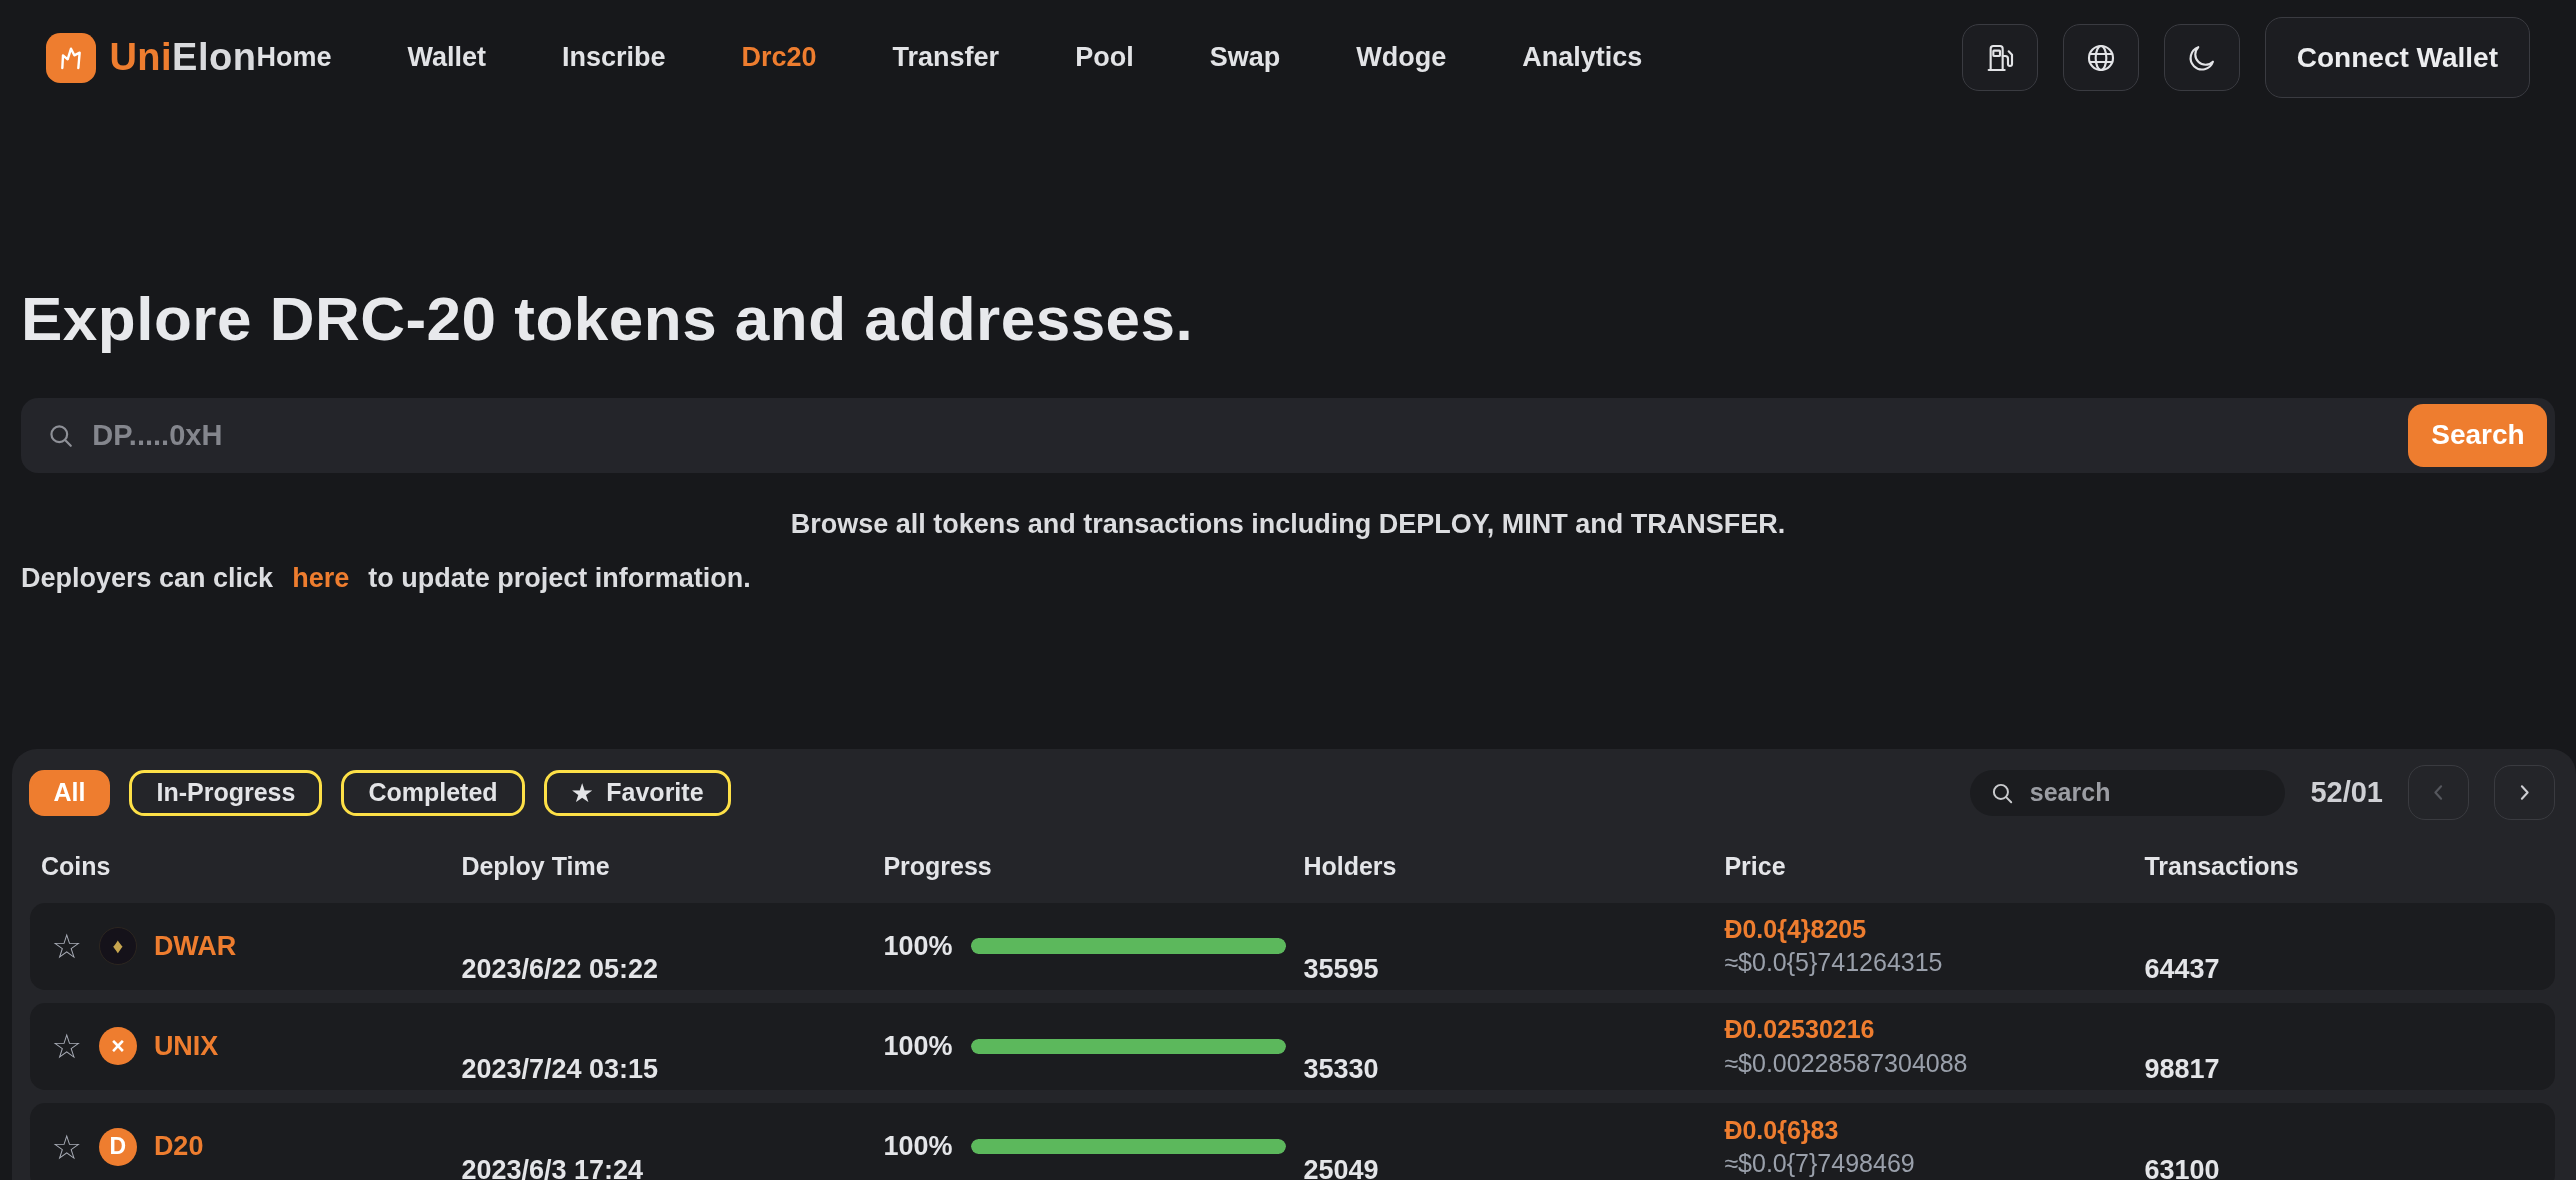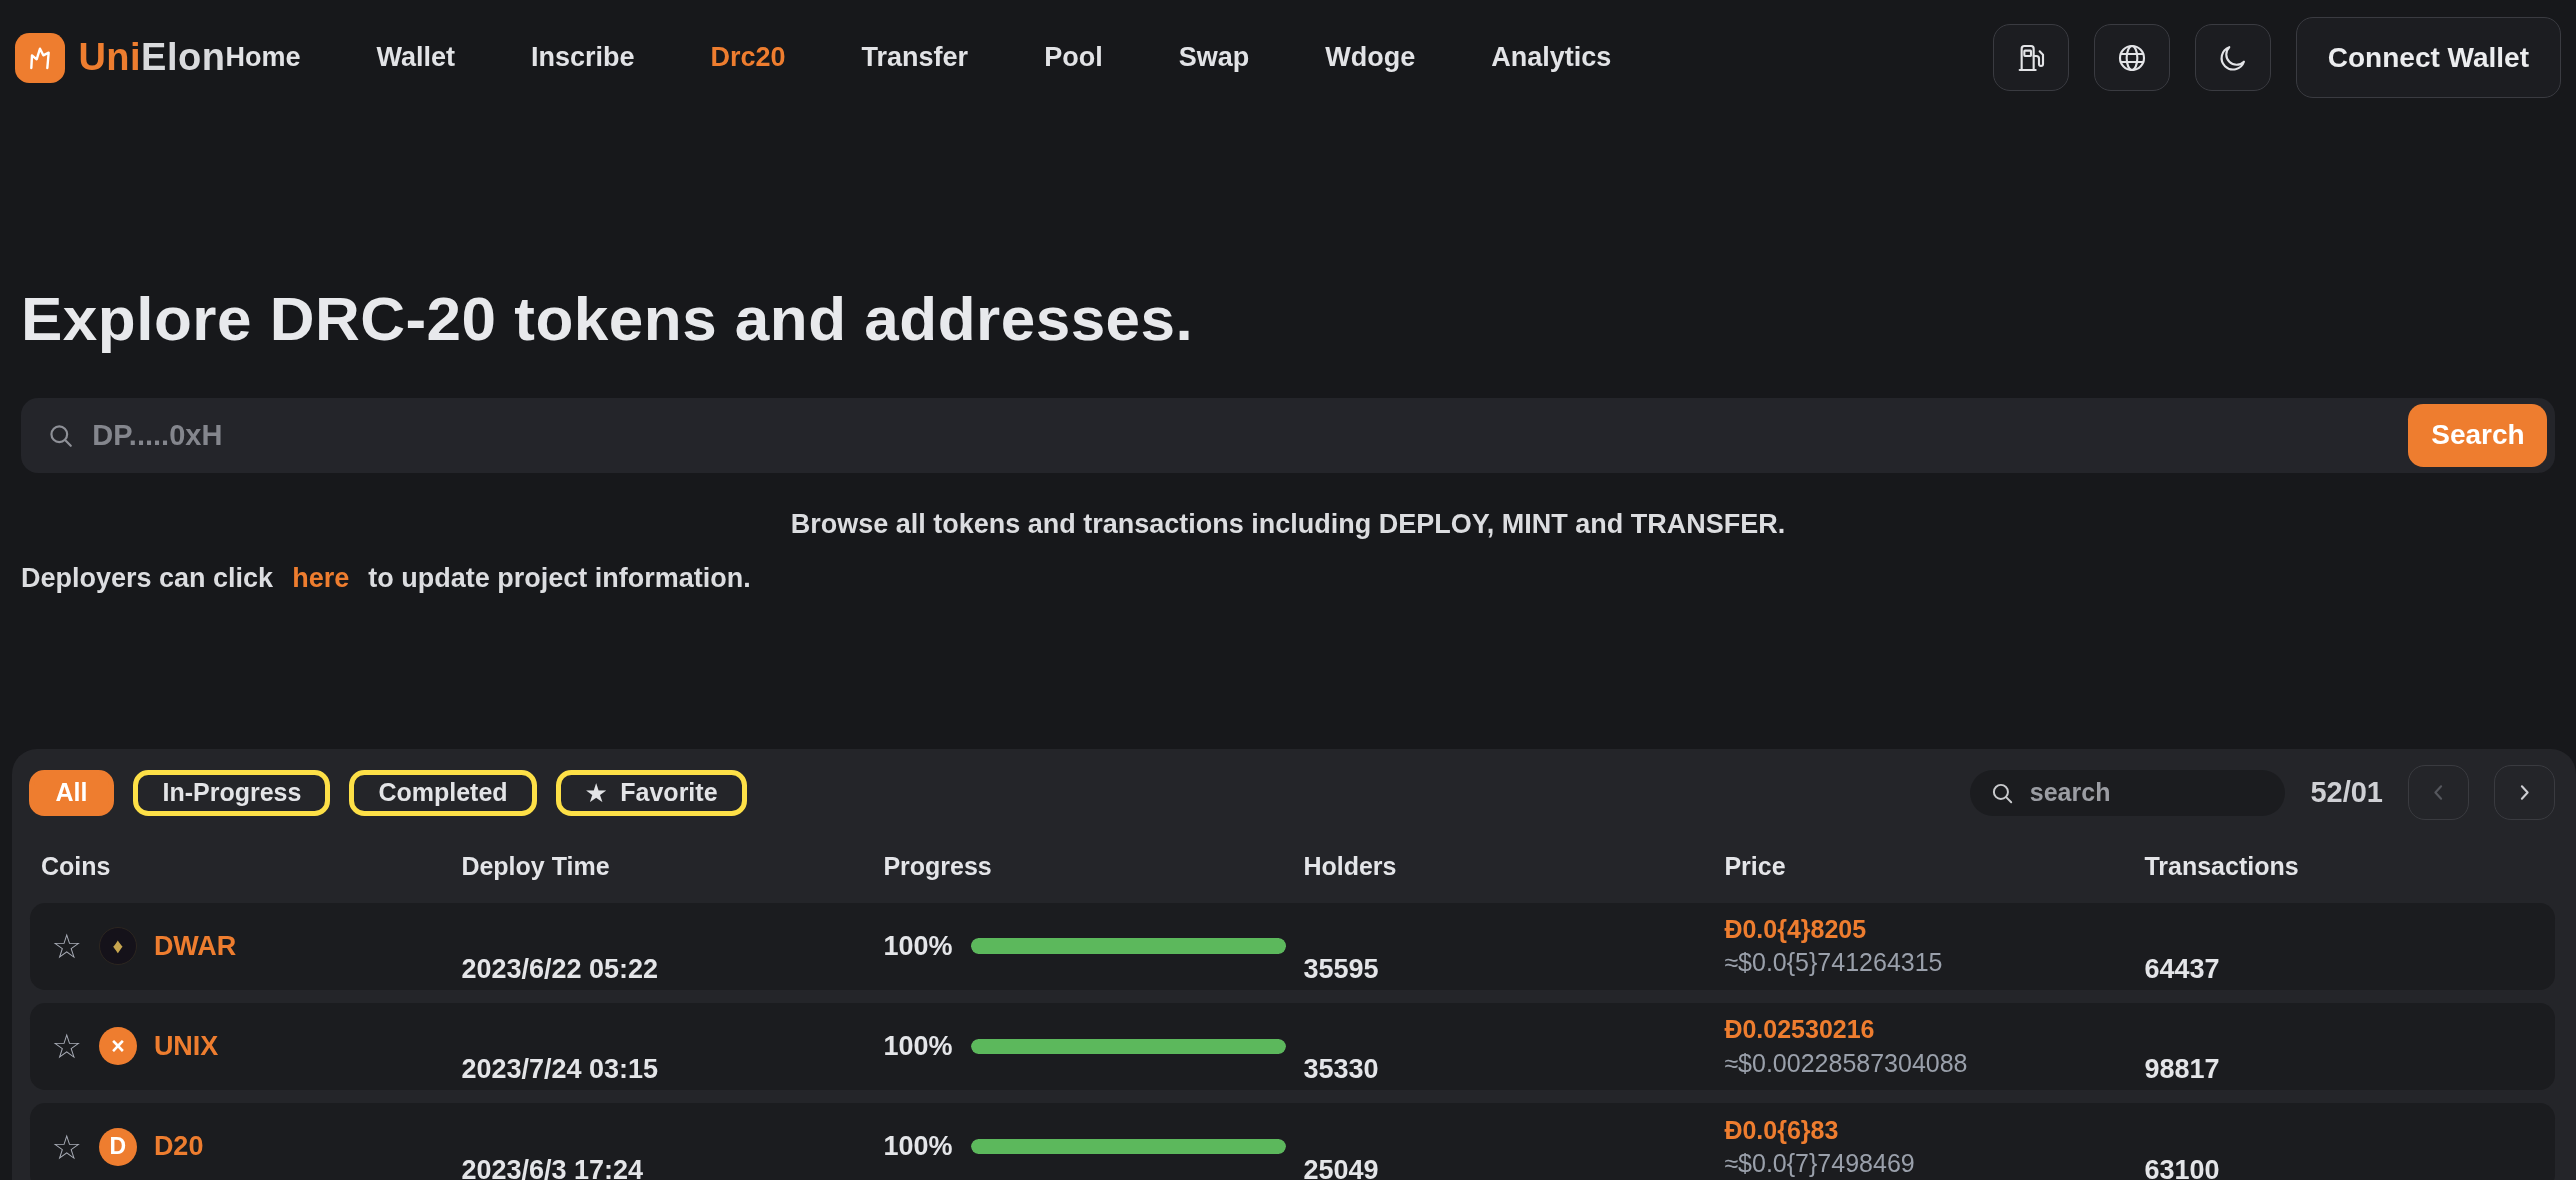--- a/index.html
+++ b/index.html
@@ -14,21 +14,21 @@
   }
   *{box-sizing:border-box;}
   html,body{margin:0;padding:0;}
   body{
     width:2576px;height:1181px;overflow:hidden;
     background:var(--bg);
     color:var(--text);
     font-family:"Liberation Sans","DejaVu Sans",sans-serif;
   }
   
-  .navbar{height:115px;display:flex;align-items:center;padding:0 15px;}
+  .navbar{height:115px;display:flex;align-items:center;padding:0 46px;}
   .logo{display:flex;align-items:center;gap:13.4px;cursor:pointer;}
   .logo-mark{width:50px;height:50px;border-radius:14.3px;background:var(--accent);
     display:flex;align-items:center;justify-content:center;}
   .wordmark{font-size:38px;font-weight:800;letter-spacing:0.5px;display:flex;}
   .wordmark .uni{color:var(--accent);}
   .wordmark .elon{color:#d9dadd;}
   .nav-items{display:flex;gap:76px;}
   .nav-item{font-size:27px;font-weight:700;color:#e2e3e6;cursor:pointer;white-space:nowrap;}
   .nav-item.active{color:var(--accent);}
   .nav-actions{margin-left:auto;display:flex;align-items:center;gap:25px;}
@@ -53,21 +53,21 @@
     cursor:pointer;font-family:inherit;}
   
   .desc{margin:36px 21px 0;font-size:27px;color:#dcdde0;font-weight:600;text-align:center;}
   .desc-line2{margin-top:23px;display:flex;align-items:baseline;}
   .link-here{color:var(--accent);margin:0 19px;cursor:pointer;font-weight:700;}
   
   .panel{margin:155px 0 0 11.5px;height:459px;background:var(--panel);
     border-radius:25px 25px 0 0;padding:16px 21px 0 17px;}
   .toolbar{display:flex;align-items:center;}
   .pills{display:flex;gap:19px;}
-  .pill{height:46px;padding:0 24px;border-radius:15.3px;border:5px solid #fde047;
+  .pill{height:46px;padding:0 24px;border-radius:15.3px;border:3px solid #fde047;
     background:transparent;display:flex;align-items:center;gap:12.4px;font-size:25px;
     font-weight:700;color:#e3e4e7;cursor:pointer;font-family:inherit;white-space:nowrap;}
   .pill.active{background:var(--accent);border-color:var(--accent);color:#fff;padding:0 22px;}
   .pill .star-glyph{font-size:26px;line-height:1;}
   .toolbar-right{margin-left:auto;display:flex;align-items:center;gap:25px;}
   .mini-search{width:315px;height:46px;border-radius:23px;background:var(--card);
     display:flex;align-items:center;padding:0 19px;gap:12.4px;}
   .mini-search svg{stroke:#c9cacd;fill:none;stroke-width:1.8;stroke-linecap:round;flex:0 0 auto;}
   .mini-search input{flex:1;min-width:0;background:transparent;border:0;outline:0;
     font-size:25px;font-weight:700;color:#d4d5d8;font-family:inherit;}

